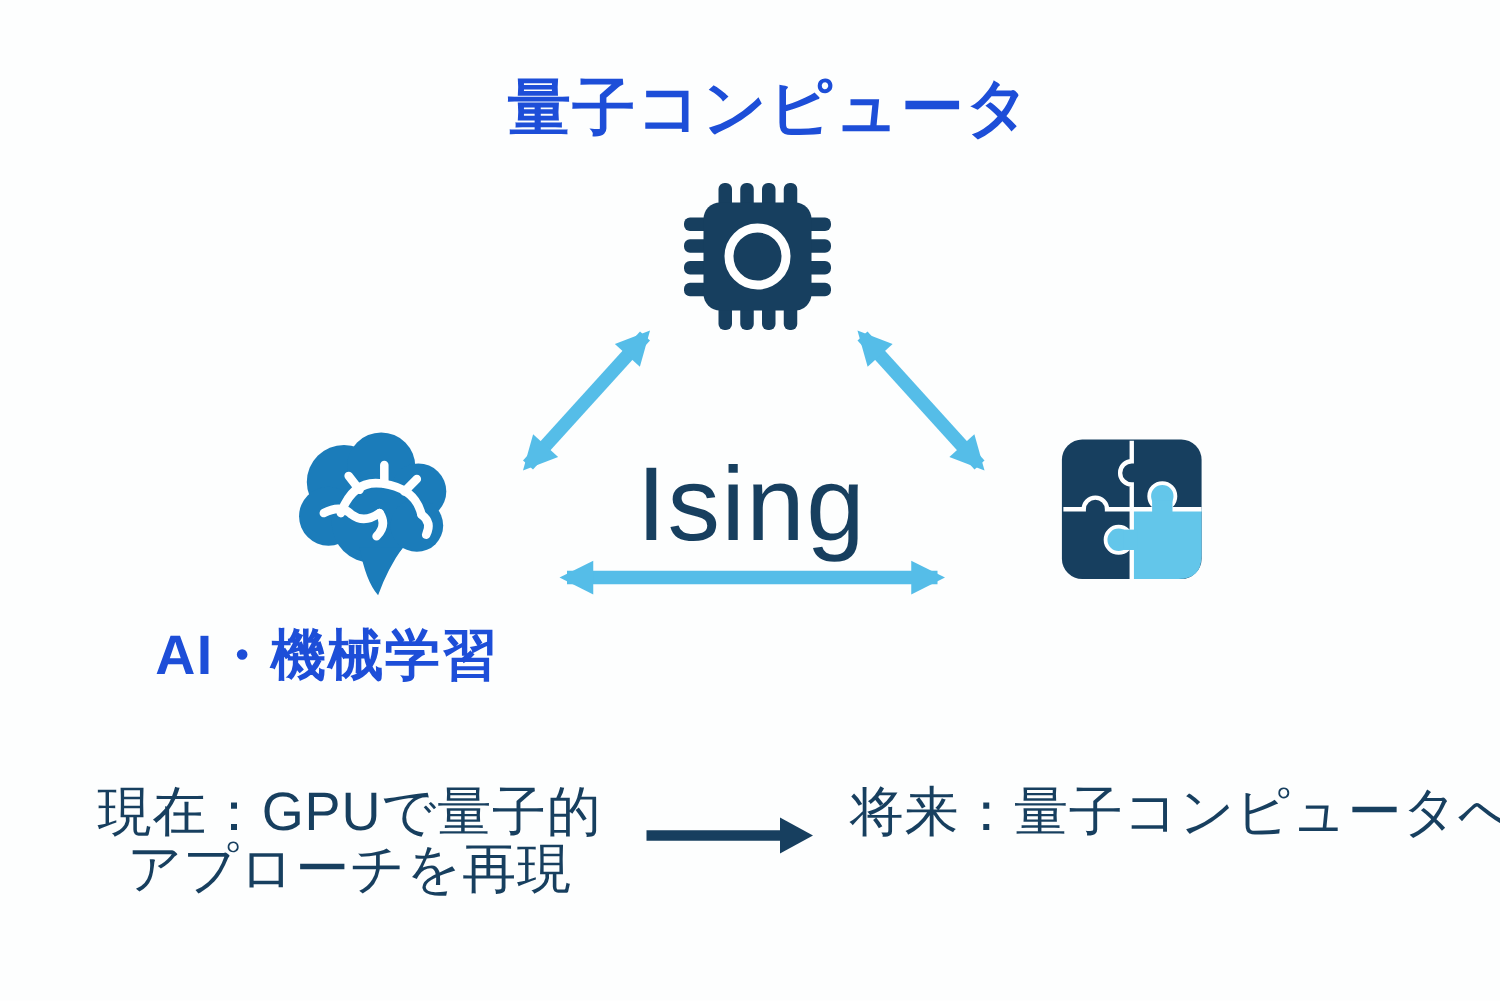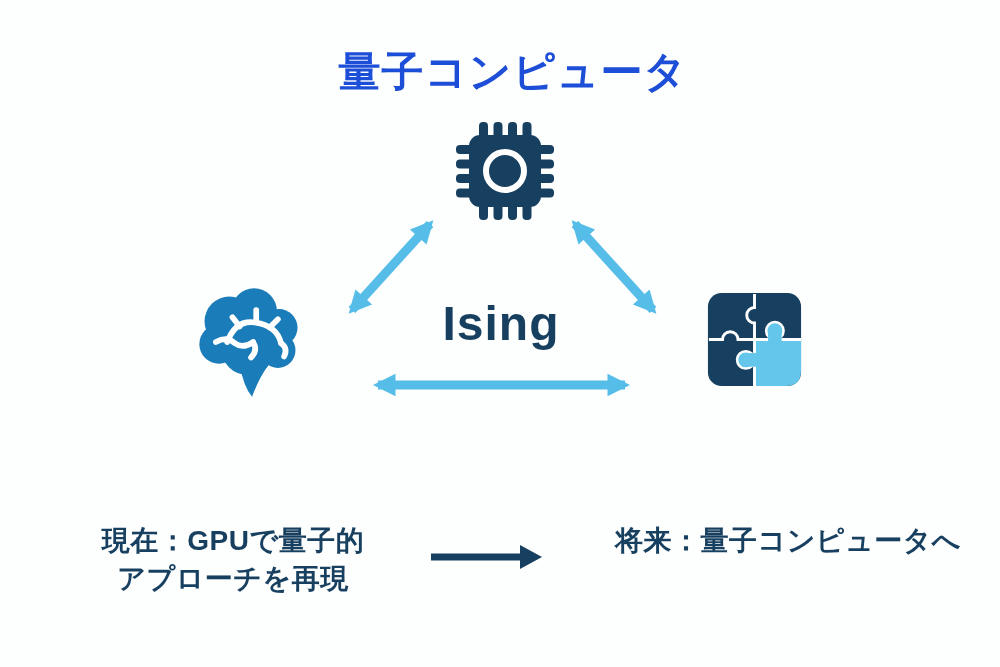--- a/index.html
+++ b/index.html
@@ -20,28 +20,28 @@
     font-weight:bold;
     white-space:nowrap;
     letter-spacing:1px;
   }
   .title-label{top:44px;left:513px;font-size:42px;}
   .ai-label{top:412px;left:218px;font-size:37px;}
   .opt-label{top:413px;left:782px;font-size:37px;}
   .ising{
     top:296px;left:501px;
     color:#173F5F;
-    font-weight:bold;
-    font-size:48px;
+    font-weight:normal;
+    font-size:70px;
     letter-spacing:1px;
   }
   .footer-text{
     color:#173F5F;
-    font-weight:bold;
-    font-size:28px;
+    font-weight:normal;
+    font-size:36px;
     line-height:38px;
     text-align:center;
     white-space:nowrap;
     letter-spacing:0.5px;
   }
   .footer-current{top:522px;left:233px;}
   .footer-future{top:522px;left:760px;margin-left:28px;}
   svg{display:block;}
 </style>
 </head>
@@ -135,20 +135,21 @@
         <path d="M50,50 V98"></path>
       </g>
 
       <circle cx="71" cy="41" r="9" fill="#63C6EA" stroke="#ffffff" stroke-width="2.6"></circle>
       <rect x="64" y="44" width="14" height="10" fill="#63C6EA"></rect>
       <circle cx="41" cy="71" r="9" fill="#63C6EA" stroke="#ffffff" stroke-width="2.6"></circle>
       <rect x="44" y="64" width="10" height="14" fill="#63C6EA"></rect>
     </svg>
   </div>
 
+  <div class="abs center-x node-label ai-label">AI・機械学習</div>
 
 
   <div class="abs center-x footer-text footer-current">
     <div>現在：GPUで量子的</div>
     <div>アプローチを再現</div>
   </div>
 
   <div class="abs" style="left:428px;top:539px;">
     <svg width="116" height="36" viewBox="0 0 116 36">
       <line x1="3" y1="18" x2="93" y2="18" stroke="#173F5F" stroke-width="7"></line>

